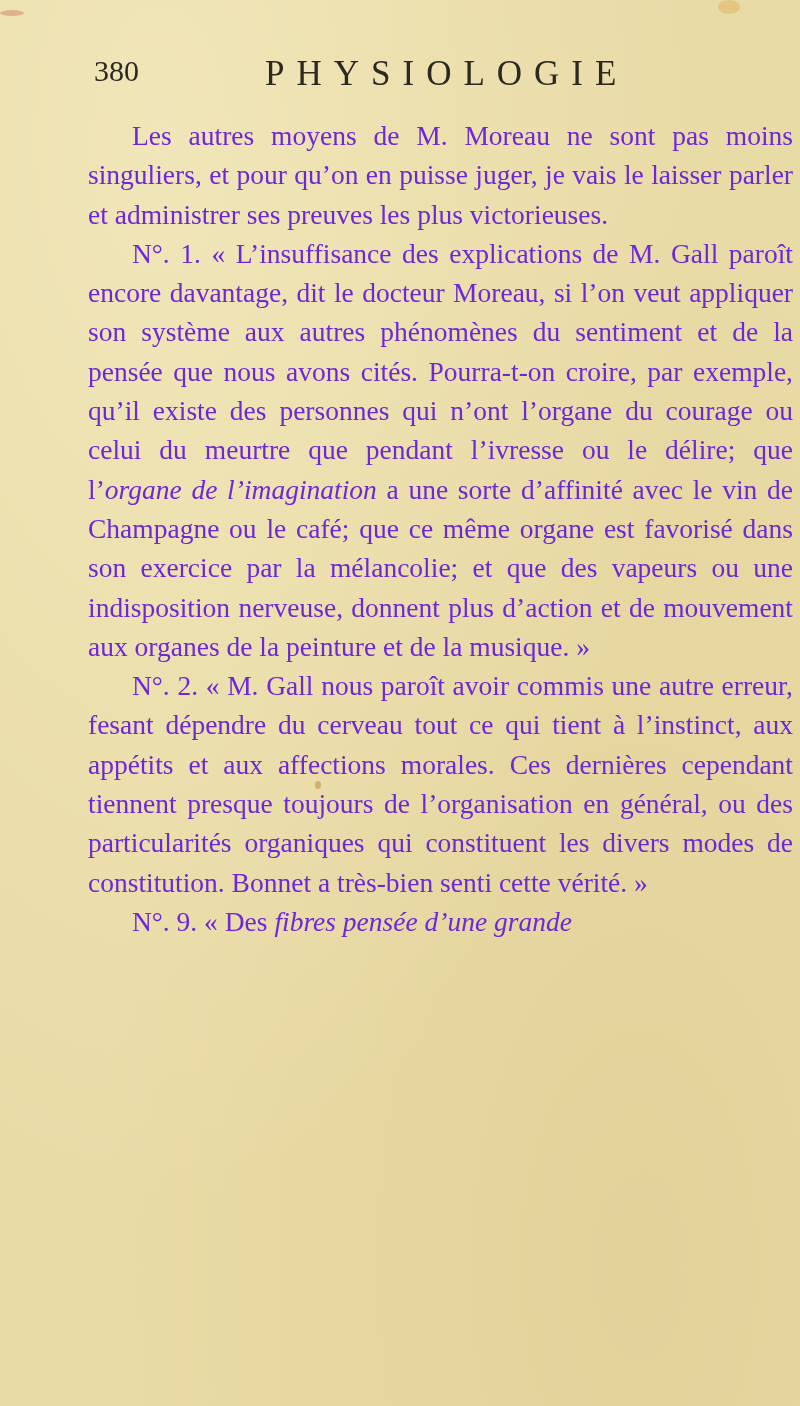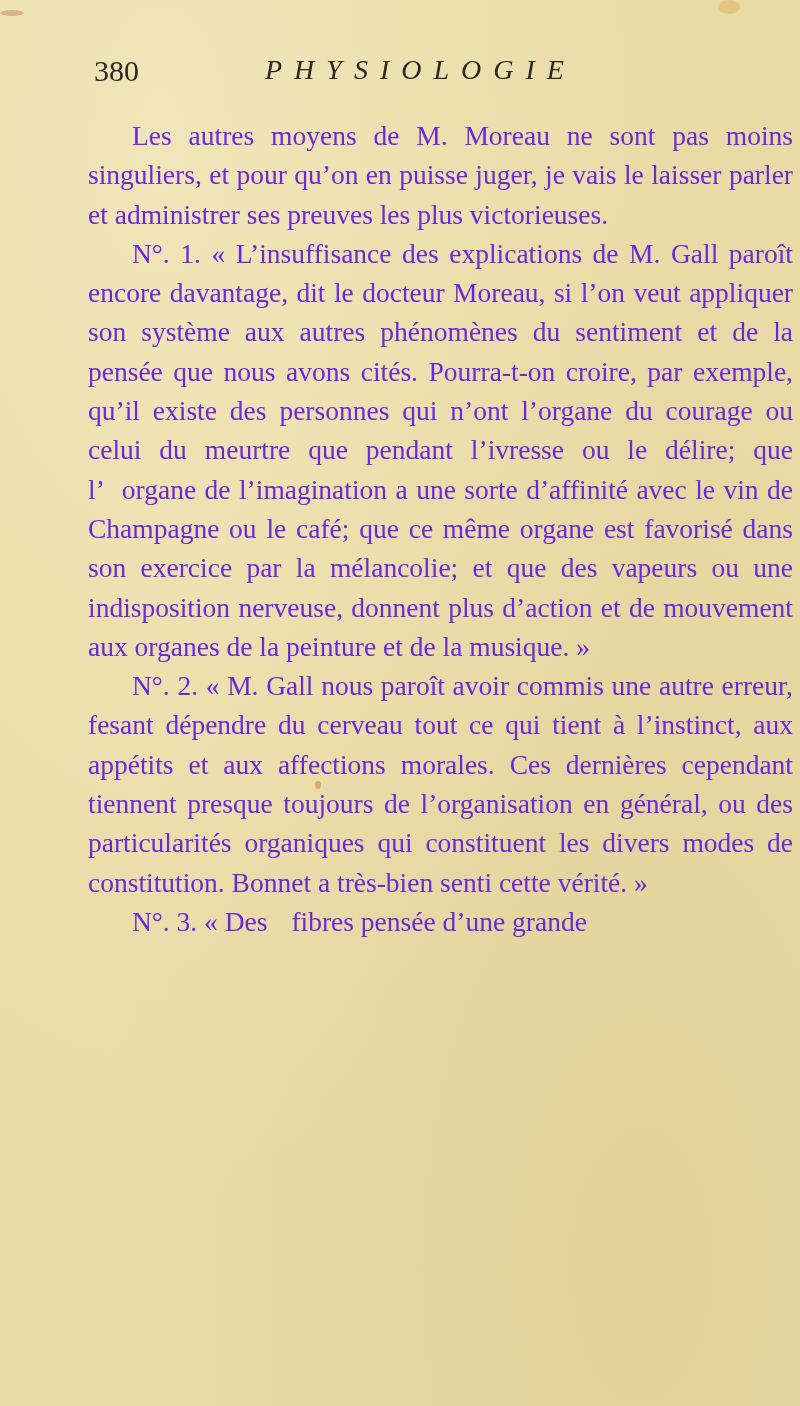--- a/index.html
+++ b/index.html
@@ -33,42 +33,41 @@
       left: 6px;
       top: 2px;
       font-size: 30px;
       letter-spacing: 0px;
       color: #2c2822;
     }
     .running-title {
       position: absolute;
       left: 177px;
       top: 2px;
-      font-size: 28px;
+      font-size: 35px;
       letter-spacing: 12px;
       color: #2c2822;
-      font-style: italic;
     }
     .body-text {
       margin-top: 0;
       font-size: 27.5px;
       line-height: 39.3px;
       text-align: justify;
       color: #6d28d9;
     }
     .para {
       margin: 0;
       text-indent: 44px;
       hyphens: manual;
     }
     .para.first {
       padding-left: 0;
     }
     .it {
-      margin-left: 17px;
+      font-style: italic;
     }
     .stain {
       position: absolute;
       border-radius: 50%;
       pointer-events: none;
     }
   </style>
 </head>
 <body>
 
@@ -86,16 +85,16 @@
     <p class="para first">
       <span>Les autres moyens de M. Moreau ne sont pas moins singuliers, et pour qu’on en puisse juger, je vais le laisser parler et administrer ses preuves les plus victorieuses.</span>
     </p>
     <p class="para">
       <span>N°. 1. « L’insuffisance des explications de M. Gall paroît encore davantage, dit le docteur Moreau, si l’on veut appliquer son système aux autres phénomènes du sentiment et de la pensée que nous avons cités. Pourra-t-on croire, par exemple, qu’il existe des personnes qui n’ont l’organe du courage ou celui du meurtre que pendant l’ivresse ou le délire; que l’</span><span class="it">organe de l’imagination</span><span> a une sorte d’affinité avec le vin de Champagne ou le café; que ce même organe est favorisé dans son exercice par la mélancolie; et que des vapeurs ou une indisposition nerveuse, donnent plus d’action et de mouvement aux organes de la peinture et de la musique. »</span>
     </p>
     <p class="para">
       <span>N°. 2. « M. Gall nous paroît avoir commis une autre erreur, fesant dépendre du cerveau tout ce qui tient à l’instinct, aux appétits et aux affections morales. Ces dernières cependant tiennent presque toujours de l’organisation en général, ou des particularités organiques qui constituent les divers modes de constitution. Bonnet a très-bien senti cette vérité. »</span>
     </p>
     <p class="para">
-      <span>N°. 3. « Des </span><span class="it">fibres pensée d’une grande</span>
+      <span>N°. 9. « Des </span><span class="it">fibres pensée d’une grande</span>
     </p>
   </div>
 </div>
 
 </body></html>

